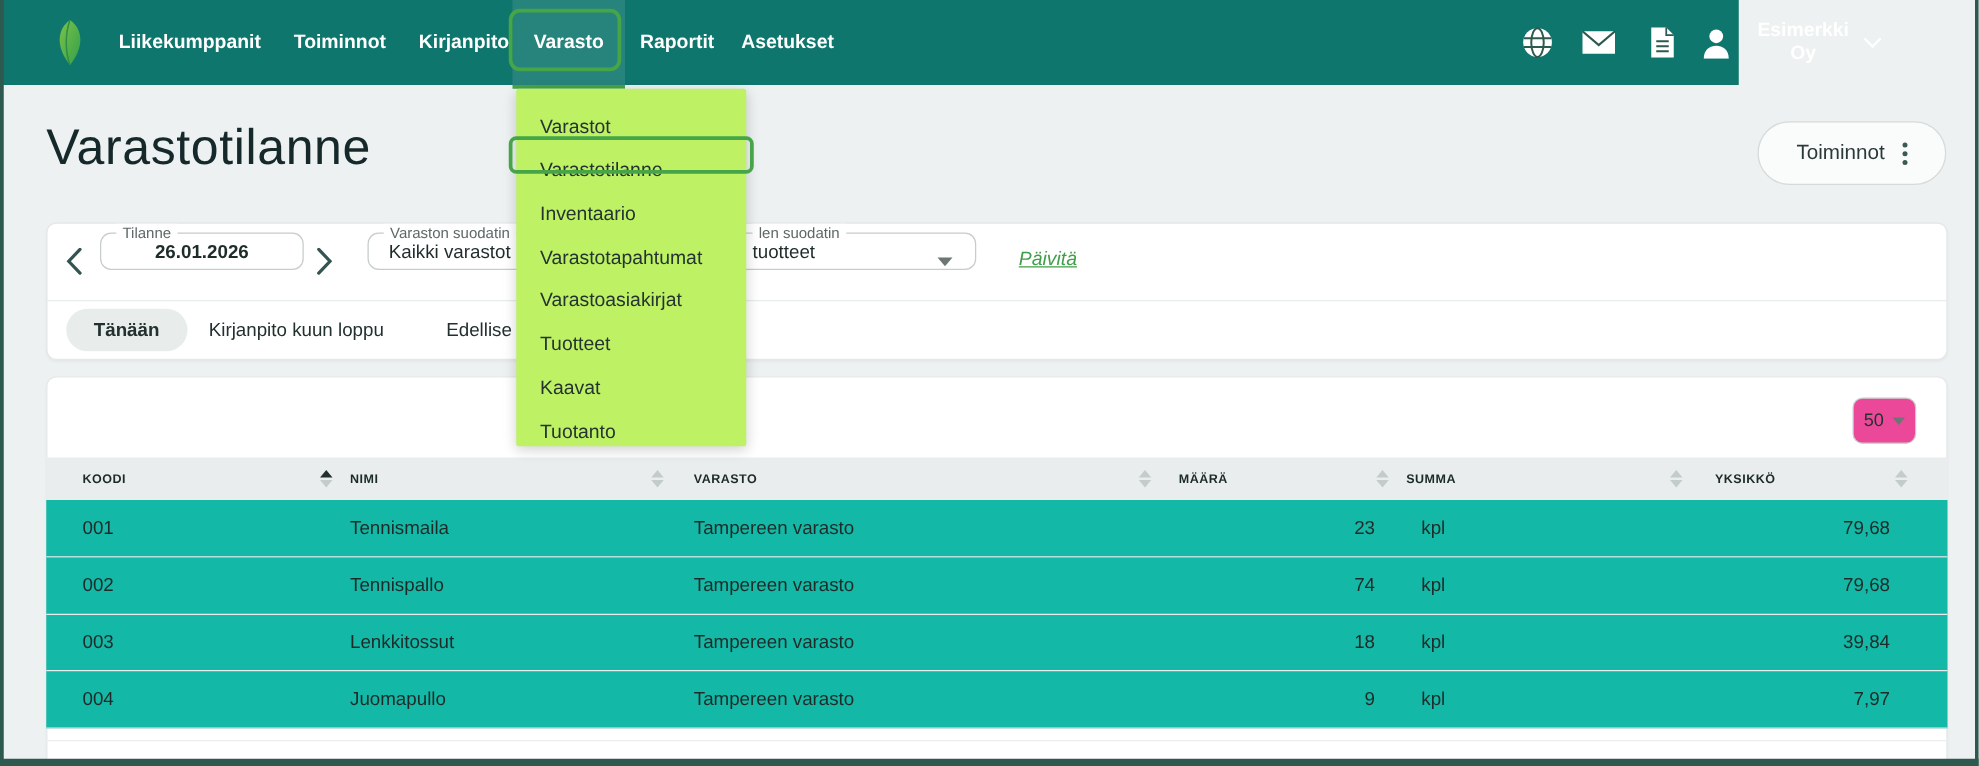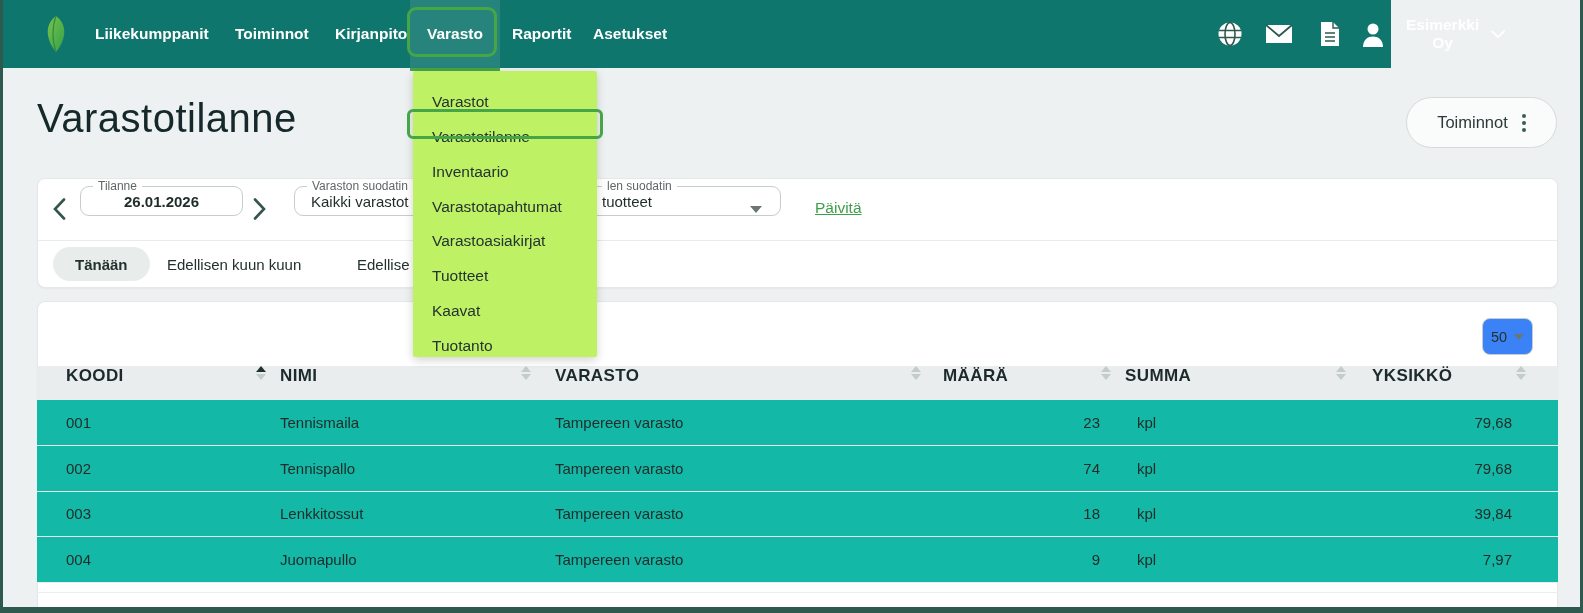--- a/index.html
+++ b/index.html
@@ -47,35 +47,35 @@
   .field .fvalue { position:absolute; left:0; top:0; width:100%; height:100%; display:flex; align-items:center; font-size:15px; color:#1e2c2a; }
   .f-date { left:80px; width:163px; }
   .f-date .fvalue { justify-content:center; font-weight:600; }
   .f-wh { left:294px; width:268px; z-index:4; }
   .f-wh .fvalue { padding-left:16px; }
   .f-prod { left:560px; width:221px; z-index:4; }
   .f-prod .flabel { left:41px; }
   .f-prod .fvalue { padding-left:41px; }
   .caret-down { width:0; height:0; border-left:6px solid transparent; border-right:6px solid transparent; border-top:7px solid #6b7675; }
   .f-prod .caret-down { position:absolute; right:18px; top:19px; }
-  .refresh-link { position:absolute; left:815px; top:199px; font-size:15.5px; font-weight:500; color:#3f9e49; text-decoration:underline; cursor:pointer; z-index:5; }
+  .refresh-link { position:absolute; left:815px; top:199px; font-size:15.5px; font-weight:500; color:#3f9e49; text-decoration:underline; cursor:pointer; z-index:5;font-style:italic; }
   .filter-divider { position:absolute; left:37px; top:240px; width:1521px; height:1px; background:#e8ebeb; z-index:5; }
   .chip { position:absolute; top:247px; height:34px; display:flex; align-items:center; font-size:15px; color:#22302e; cursor:pointer; z-index:4; white-space:nowrap; }
   .chip.c0 { left:53px; padding:0 22px; background:#e8eceb; border-radius:17px; font-weight:700; }
   .chip.c1 { left:167px; } .chip.c2 { left:357px; }
 
   
   .search-box { position:absolute; left:69px; top:322px; width:173px; height:36px; border:1px solid #c7cccc; border-radius:8px; padding:0 13px; font-size:15px; color:#1e2c2a; background:#fff; z-index:4; font-family:inherit; }
   .search-box::placeholder { color:#8a9392; }
-  .pagesize { position:absolute; left:1482px; top:318px; width:51px; height:37px; border:1px solid #c7cccc; border-radius:8px; display:flex; align-items:center; justify-content:center; gap:7px; font-size:14.5px; color:#243230; cursor:pointer; background:#3b82f6; z-index:4; }
+  .pagesize { position:absolute; left:1482px; top:318px; width:51px; height:37px; border:1px solid #c7cccc; border-radius:8px; display:flex; align-items:center; justify-content:center; gap:7px; font-size:14.5px; color:#243230; cursor:pointer; background:#ec4899; z-index:4; }
   .pagesize .caret-down { border-left-width:5px; border-right-width:5px; border-top-width:6px; }
 
   .trow { position:absolute; left:37px; width:1521px; display:grid; grid-template-columns:214px 265px 390px 190px 235px 1fr; padding:0 18px 0 29px; align-items:center; z-index:3; }
   .thead { top:366px; height:34px; background:#e9eded; }
-  .th { display:flex; align-items:flex-start; justify-content:space-between; font-size:17px; font-weight:700; color:#1c2a29; letter-spacing:0.4px; height:100%; padding-right:14px; }
+  .th { display:flex; align-items:center; justify-content:space-between; font-size:10px; font-weight:700; color:#1c2a29; letter-spacing:0.4px; height:100%; padding-right:14px; }
   .th.pl10 { padding-left:10px; } .th.pl8 { padding-left:8px; } .th.pl12 { padding-left:12px; }
   .sort { display:flex; flex-direction:column; gap:2px; align-items:center; }
   .sort .up { width:0; height:0; border-left:5px solid transparent; border-right:5px solid transparent; border-bottom:6px solid #c3cbcb; }
   .sort .dn { width:0; height:0; border-left:5px solid transparent; border-right:5px solid transparent; border-top:6px solid #c3cbcb; }
   .sort.active .up { border-bottom-color:#22302e; }
   .drow { height:45.75px; border-bottom:1px solid #e9ecec; font-size:15px; color:#1f2b29; background:#14b8a6; }
   .drow.r0 { top:400px; } .drow.r1 { top:445.75px; } .drow.r2 { top:491.5px; } .drow.r3 { top:537.25px; }
   .td.pl10 { padding-left:10px; } .td.pl12 { padding-left:12px; }
   .td.num { text-align:right; padding-right:25px; }
   .td.sum { text-align:right; padding-right:28px; }
@@ -189,21 +189,21 @@
   <div class="field f-prod">
     <span class="flabel">len suodatin</span>
     <span class="fvalue">tuotteet</span>
     <span class="caret-down"></span>
   </div>
 
   <a class="refresh-link">Päivitä</a>
   <div class="filter-divider"></div>
 
   <div class="chip c0">Tänään</div>
-  <div class="chip c1">Edellisen kuun kuun</div>
+  <div class="chip c1">Kirjanpito kuun loppu</div>
   <div class="chip c2">Edellise</div>
 
   <section class="card table-card"></section>
 
   <div class="pagesize">
     <span>50</span>
     <span class="caret-down"></span>
   </div>
 
   <div class="trow thead">

